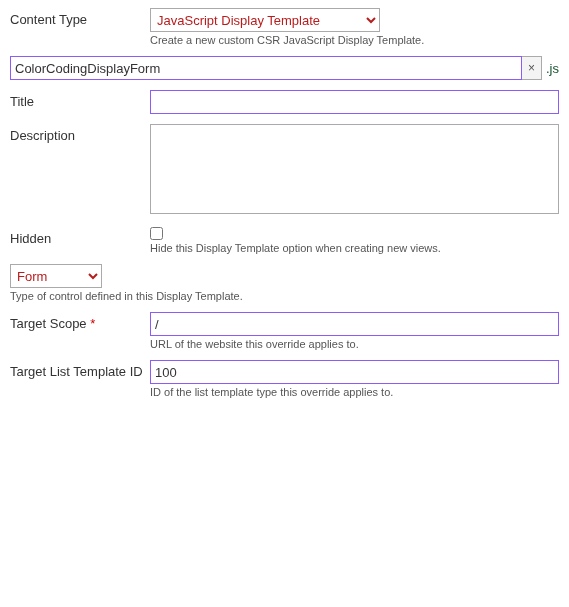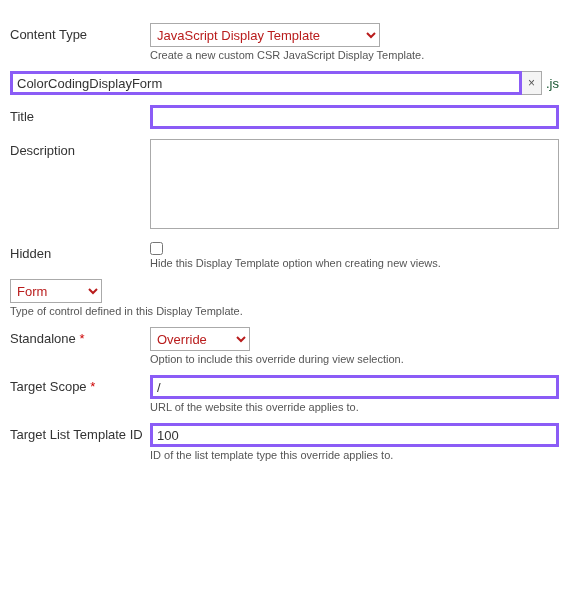--- a/index.html
+++ b/index.html
@@ -5,22 +5,21 @@
     * { box-sizing: border-box; margin: 0; padding: 0; }
     body {
       font-family: "Segoe UI", Arial, sans-serif;
       font-size: 13px;
       color: #333;
       background: #fff;
       width: 569px;
       min-height: 607px;
     }
     .form-container {
-      padding: 17px 10px;
-      margin-top: 6px;
+      padding: 8px 10px;
     }
     .form-row {
       display: flex;
       align-items: flex-start;
       margin-bottom: 10px;
     }
     .form-label {
       width: 140px;
       min-width: 140px;
       padding-top: 4px;
@@ -38,21 +37,21 @@
       color: #555;
       margin-top: 2px;
     }
     .form-hint a {
       color: #0066cc;
       text-decoration: none;
     }
     input[type="text"] {
       width: 100%;
       height: 24px;
-      border: 3px solid #8b5cf6;
+      border: 1px solid #8b5cf6;
       padding: 2px 4px;
       font-size: 13px;
       color: #333;
     }
     .name-input-wrap {
       display: flex;
       align-items: center;
     }
     .name-input-wrap input[type="text"] {
       flex: 1;
@@ -166,31 +165,20 @@
   <div class="form-row">
     <div class="form-control-wrap">
       <select class="target-control-select">
         <option>Form</option>
       </select>
       <div class="form-hint">Type of control defined in this Display Template.</div>
     </div>
   </div>
 
 
-  <div class="form-row">
-    <div class="form-label">
-      <span>Standalone</span><span class="required"> *</span>
-    </div>
-    <div class="form-control-wrap">
-      <select class="standalone-select">
-        <option>Override</option>
-      </select>
-      <div class="form-hint">Option to include this override during view selection.</div>
-    </div>
-  </div>
 
   <div class="form-row">
     <div class="form-label">
       <span>Target Scope</span><span class="required"> *</span>
     </div>
     <div class="form-control-wrap">
       <input type="text" value="/" style="">
       <div class="form-hint">URL of the website this override applies to.</div>
     </div>
   </div>

